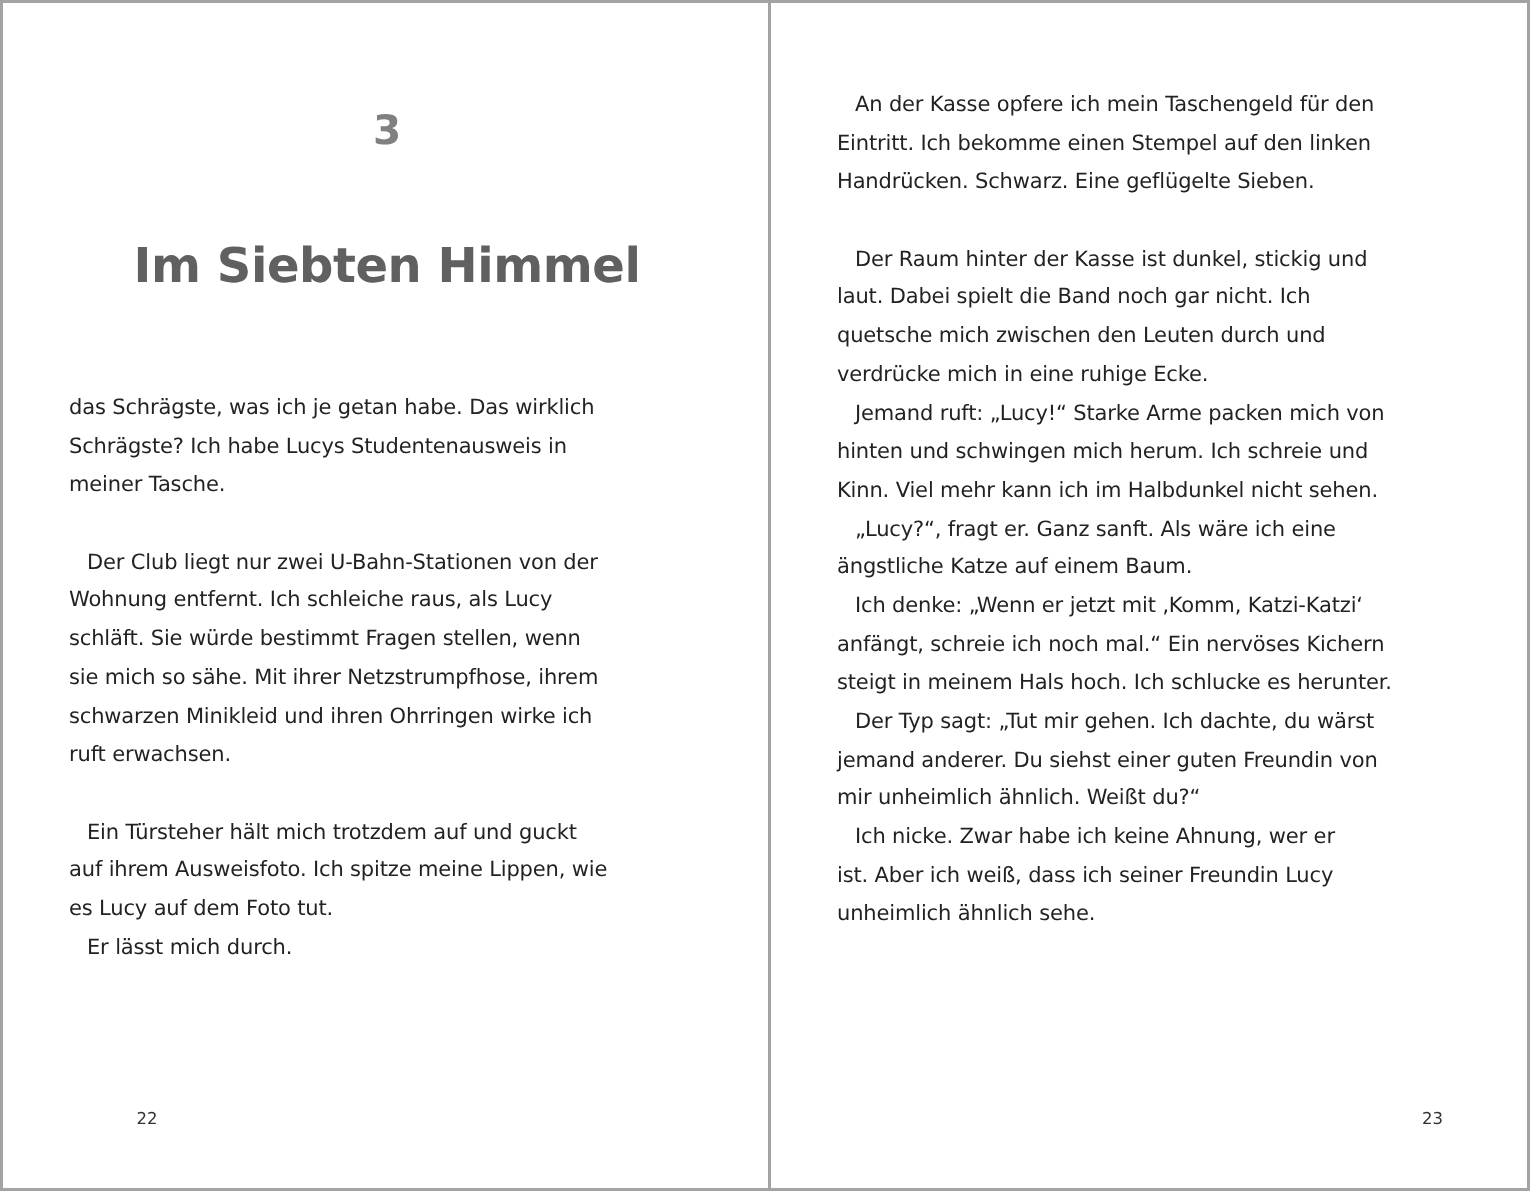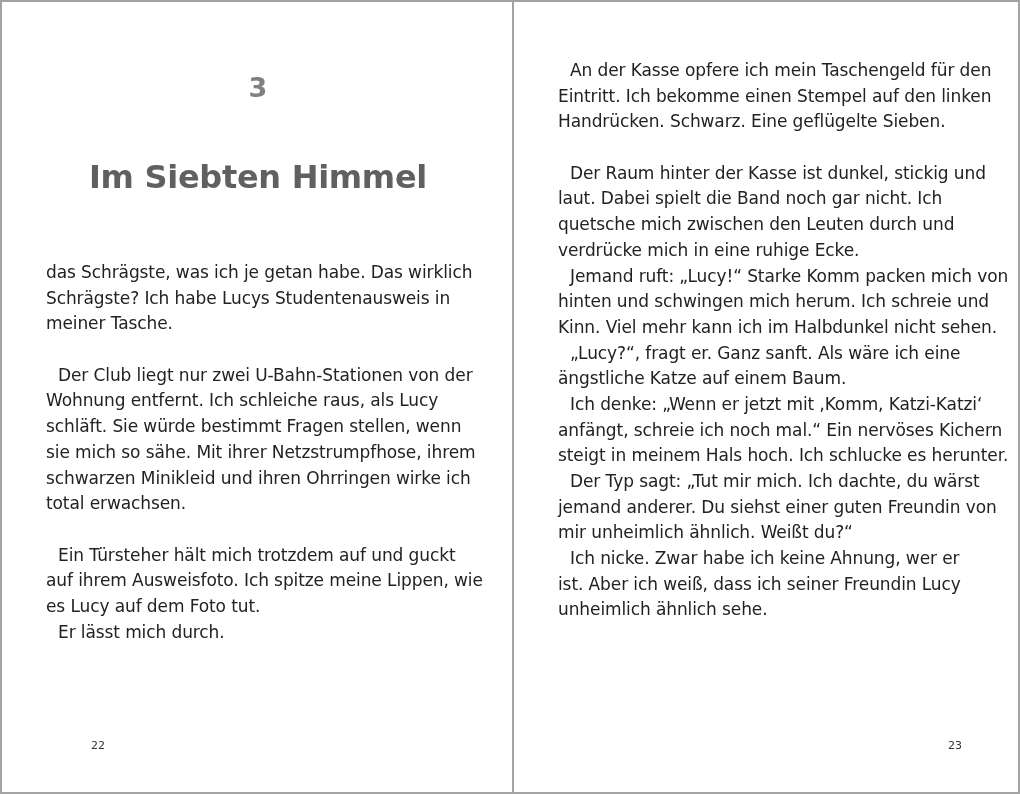--- a/index.html
+++ b/index.html
@@ -29,21 +29,21 @@
       position: absolute; left: 0; width: 508px; top: 132px;
       text-align: center;
       font-family: "DejaVu Sans", sans-serif;
       font-weight: bold; font-size: 32px; color: #606060;
       line-height: 46px; letter-spacing: -0.3px; margin-top: 20px;
     }
 
     .body-text {
       position: absolute;
       font-family: "DejaVu Sans", sans-serif;
-      font-size: 17px; color: #222222;
+      font-size: 14px; color: #222222;
       line-height: 25.7px;
       letter-spacing: -0.1px;
     }
     .left-body { left: 42px; top: 258px; width: 440px; }
     .right-body { left: 44px; top: 56px; width: 450px; }
 
     .line { display: block; white-space: nowrap; height: 25.7px; }
     .indent { padding-left: 12px; }
     .blank { display: block; height: 25.7px; }
 
@@ -66,21 +66,21 @@
     <div class="body-text left-body">
       <span class="line">das Schrägste, was ich je getan habe.  Das wirklich</span>
       <span class="line">Schrägste?  Ich habe Lucys Studentenausweis in</span>
       <span class="line">meiner Tasche.</span>
       <span class="blank"></span>
       <span class="line indent">Der Club liegt nur zwei U-Bahn-Stationen von der</span>
       <span class="line">Wohnung entfernt.  Ich schleiche raus, als Lucy</span>
       <span class="line">schläft.  Sie würde bestimmt Fragen stellen, wenn</span>
       <span class="line">sie mich so sähe.  Mit ihrer Netzstrumpfhose, ihrem</span>
       <span class="line">schwarzen Minikleid und ihren Ohrringen wirke ich</span>
-      <span class="line">total erwachsen.</span>
+      <span class="line">ruft erwachsen.</span>
       <span class="blank"></span>
       <span class="line indent">Ein Türsteher hält mich trotzdem auf und guckt</span>
       <span class="line">auf ihrem Ausweisfoto.  Ich spitze meine Lippen, wie</span>
       <span class="line">es Lucy auf dem Foto tut.</span>
       <span class="line indent">Er lässt mich durch.</span>
     </div>
     <div class="page-number">22</div>
   </div>
 
   <div class="divider"></div>
@@ -88,29 +88,29 @@
   <div class="page page-right">
     <div class="body-text right-body">
       <span class="line indent">An der Kasse opfere ich mein Taschengeld für den</span>
       <span class="line">Eintritt.  Ich bekomme einen Stempel auf den linken</span>
       <span class="line">Handrücken.  Schwarz.  Eine geflügelte Sieben.</span>
       <span class="blank"></span>
       <span class="line indent">Der Raum hinter der Kasse ist dunkel, stickig und</span>
       <span class="line">laut.  Dabei spielt die Band noch gar nicht.  Ich</span>
       <span class="line">quetsche mich zwischen den Leuten durch und</span>
       <span class="line">verdrücke mich in eine ruhige Ecke.</span>
-      <span class="line indent">Jemand ruft: „Lucy!“  Starke Komm packen mich von</span>
+      <span class="line indent">Jemand ruft: „Lucy!“  Starke Arme packen mich von</span>
       <span class="line">hinten und schwingen mich herum.  Ich schreie und</span>
       <span class="line">Kinn.  Viel mehr kann ich im Halbdunkel nicht sehen.</span>
       <span class="line indent">„Lucy?“, fragt er.  Ganz sanft.  Als wäre ich eine</span>
       <span class="line">ängstliche Katze auf einem Baum.</span>
       <span class="line indent">Ich denke: „Wenn er jetzt mit ‚Komm, Katzi-Katzi‘</span>
       <span class="line">anfängt, schreie ich noch mal.“  Ein nervöses Kichern</span>
       <span class="line">steigt in meinem Hals hoch.  Ich schlucke es herunter.</span>
-      <span class="line indent">Der Typ sagt: „Tut mir mich.  Ich dachte, du wärst</span>
+      <span class="line indent">Der Typ sagt: „Tut mir gehen.  Ich dachte, du wärst</span>
       <span class="line">jemand anderer.  Du siehst einer guten Freundin von</span>
       <span class="line">mir unheimlich ähnlich.  Weißt du?“</span>
       <span class="line indent">Ich nicke.  Zwar habe ich keine Ahnung, wer er</span>
       <span class="line">ist.  Aber ich weiß, dass ich seiner Freundin Lucy</span>
       <span class="line">unheimlich ähnlich sehe.</span>
     </div>
     <div class="page-number">23</div>
   </div>
 </div>
 

